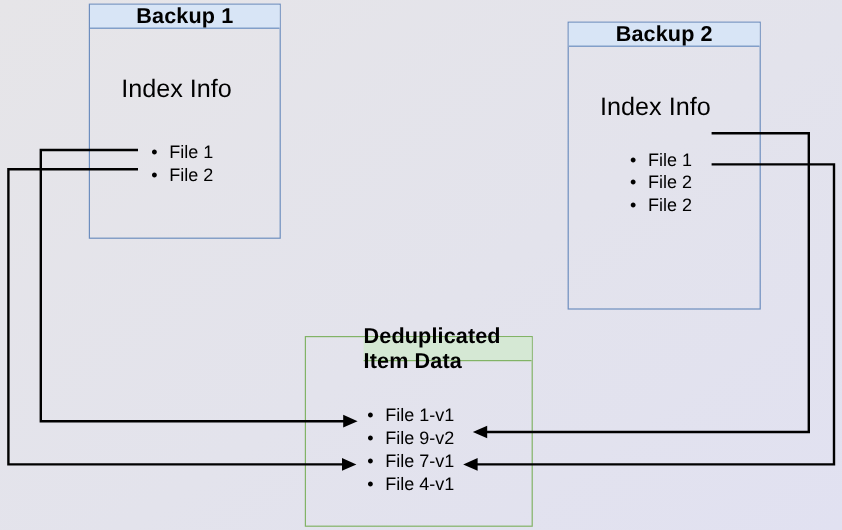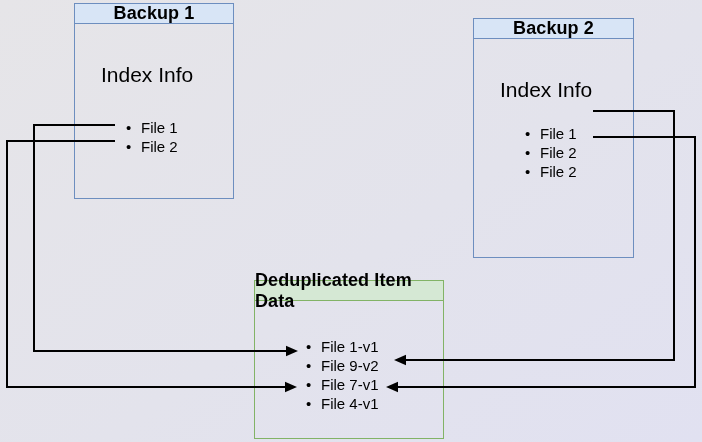--- a/index.html
+++ b/index.html
@@ -10,21 +10,21 @@
     color:#000;
   }
   .box{position:absolute;box-sizing:border-box;background:transparent;z-index:1;}
   .box.blue{border:1.5px solid #6d8ebf;}
   .box.green{border:1.5px solid #82b366;}
   .box-header{
     box-sizing:border-box;height:20px;display:flex;align-items:center;justify-content:center;
     font-size:18px;font-weight:bold;letter-spacing:.1px;
   }
   .blue .box-header{background:#d8e5f6;border-bottom:1.5px solid #6d8ebf;}
-  .green .box-header{background:#d5e8d4;border-bottom:1.5px solid #82b366;}
+  .green .box-header{background:#d5e8d4;border-bottom:1.5px solid #82b366;margin-left:48px;}
   .body-label{position:absolute;left:26px;top:62px;font-size:21px;line-height:18px;}
   ul.items{position:absolute;margin:0;padding:0;list-style:none;left:51px;}
   ul.items li{display:flex;align-items:center;height:19px;font-size:15px;white-space:nowrap;}
   ul.items .bullet{width:15px;flex:0 0 15px;font-size:15px;}
   #backup1{left:74px;top:3px;width:160px;height:196px;}
   #backup2{left:473px;top:18px;width:161px;height:240px;}
   #dedup{left:254px;top:280px;width:190px;height:159px;}
   #backup1 ul.items{top:114px;}
   #backup2 ul.items{top:105px;}
   #dedup ul.items{top:56px;}

